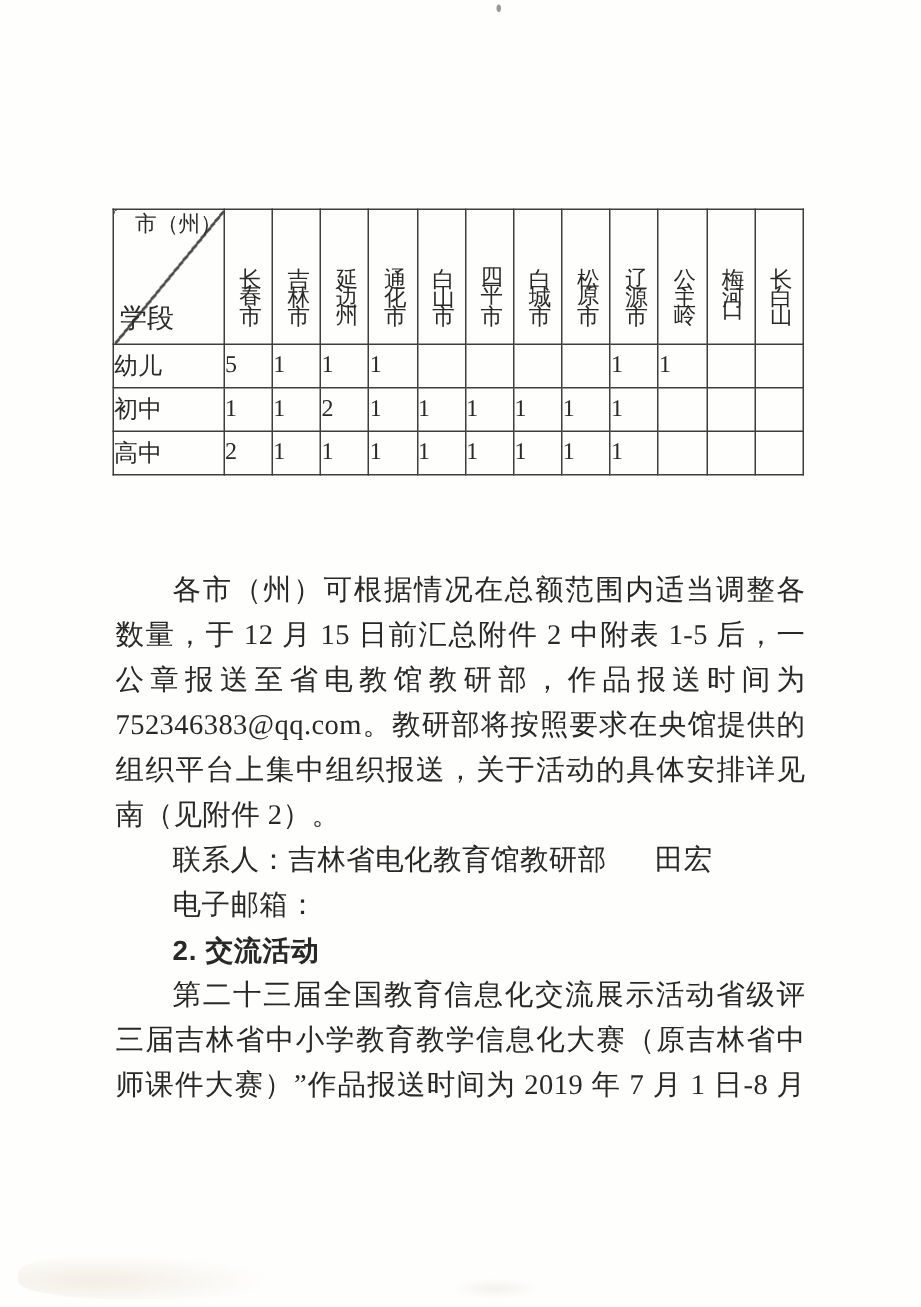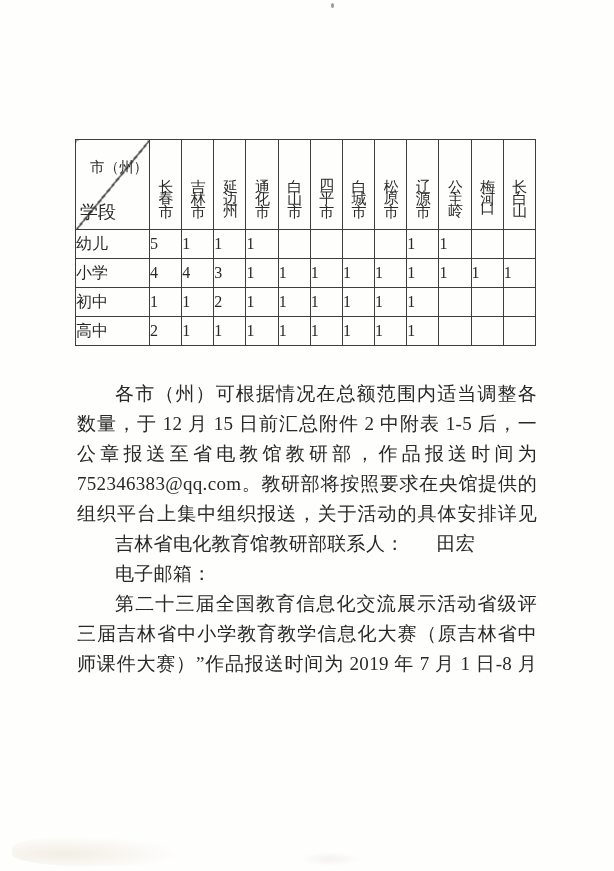--- a/index.html
+++ b/index.html
@@ -24,21 +24,21 @@
   }
   td.corner{width:73px;position:relative;
     background:
       linear-gradient(to bottom right,
         transparent calc(50% - 0.9px),
         #4a4a4a calc(50% - 0.9px),
         #4a4a4a calc(50% + 0.9px),
         transparent calc(50% + 0.9px));
   }
   tr.hdr td{height:89px;}
-  .corner-top{position:absolute;top:18px;right:1px;font-size:14.5px;letter-spacing:0px;}
+  .corner-top{position:absolute;top:0;right:1px;font-size:14.5px;letter-spacing:0px;}
   .corner-bottom{position:absolute;bottom:5px;left:4px;font-size:18px;}
   td.vh{text-align:center;}
   td.vh span{
     writing-mode:vertical-lr;text-orientation:upright;
     display:inline-block;
     font-size:15px;letter-spacing:12px;
     margin-top:4px;
   }
   tr.datarow td{height:28px;}
   td.rlabel{padding-left:7px;font-size:16px;}
@@ -104,35 +104,20 @@
       <td class="val"></td>
       <td class="val"></td>
       <td class="val"></td>
       <td class="val"></td>
       <td class="val">1</td>
       <td class="val">1</td>
       <td class="val"></td>
       <td class="val"></td>
     </tr>
 
-    <tr class="datarow">
-      <td class="rlabel">小学</td>
-      <td class="val">4</td>
-      <td class="val">4</td>
-      <td class="val">3</td>
-      <td class="val">1</td>
-      <td class="val">1</td>
-      <td class="val">1</td>
-      <td class="val">1</td>
-      <td class="val">1</td>
-      <td class="val">1</td>
-      <td class="val">1</td>
-      <td class="val">1</td>
-      <td class="val">1</td>
-    </tr>
 
     <tr class="datarow">
       <td class="rlabel">初中</td>
       <td class="val">1</td>
       <td class="val">1</td>
       <td class="val">2</td>
       <td class="val">1</td>
       <td class="val">1</td>
       <td class="val">1</td>
       <td class="val">1</td>
@@ -160,28 +145,30 @@
     </tr>
   </tbody>
     </table>
 
   <div class="textblock">
     <div class="tline just ind">各市（州）可根据情况在总额范围内适当调整各学段的课例</div>
     <div class="tline just">数量，于 12 月 15 日前汇总附件 2 中附表 1-5 后，一式二份加盖</div>
     <div class="tline just">公章报送至省电教馆教研部，作品报送时间为</div>
     <div class="tline just">752346383@qq.com。教研部将按照要求在央馆提供的活动管理和</div>
     <div class="tline just">组织平台上集中组织报送，关于活动的具体安排详见观摩活动指</div>
+    <div class="tline">南（见附件 2）。</div>
 
     <div class="tline contact-row">
-      <span>吉林省电化教育馆教研部</span><span>联系人：</span><span class="contact-gap"></span><span>田宏</span>
+      <span>联系人：</span><span>吉林省电化教育馆教研部</span><span class="contact-gap"></span><span>田宏</span>
     </div>
     <div class="tline contact-row">
       <span>电子邮箱：</span>
     </div>
 
+    <div class="tline sec-head">2. 交流活动</div>
 
     <div class="tline just ind">第二十三届全国教育信息化交流展示活动省级评选暨“第十</div>
     <div class="tline just">三届吉林省中小学教育教学信息化大赛（原吉林省中小学优秀教</div>
     <div class="tline just">师课件大赛）”作品报送时间为 2019 年 7 月 1 日-8 月 31 日，每</div>
   </div>
 
   <div class="speck s1"></div>
   <div class="speck s2"></div>
   <div class="speck s3"></div>
 </div>

